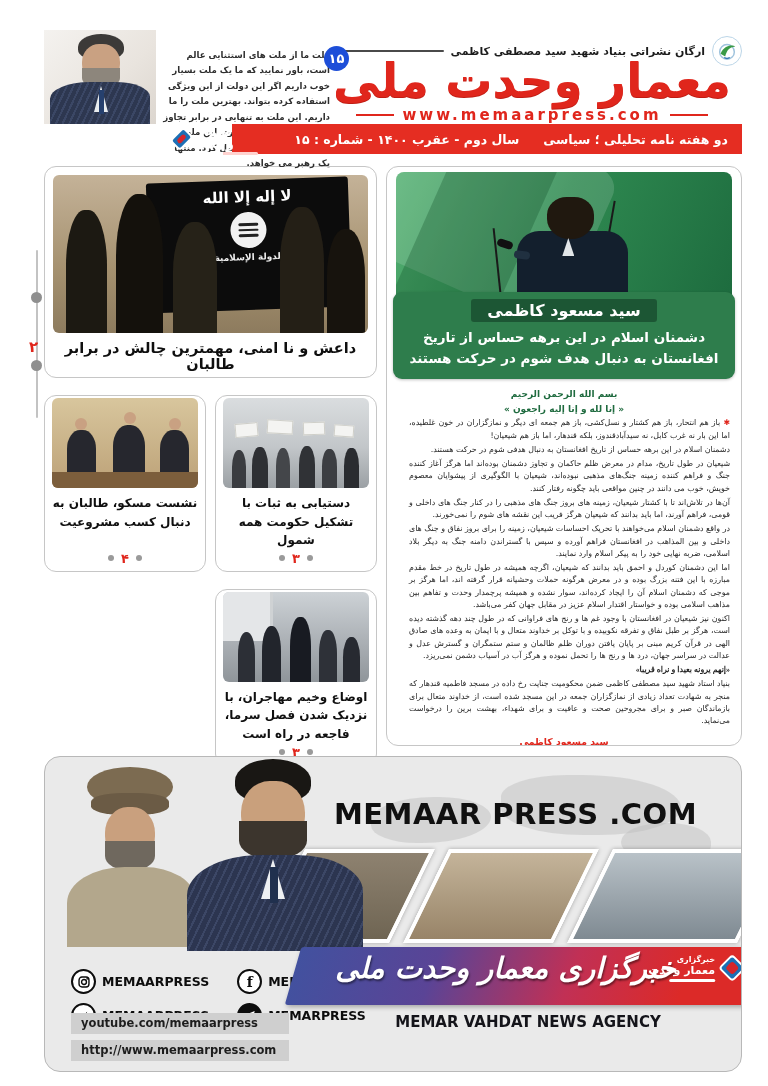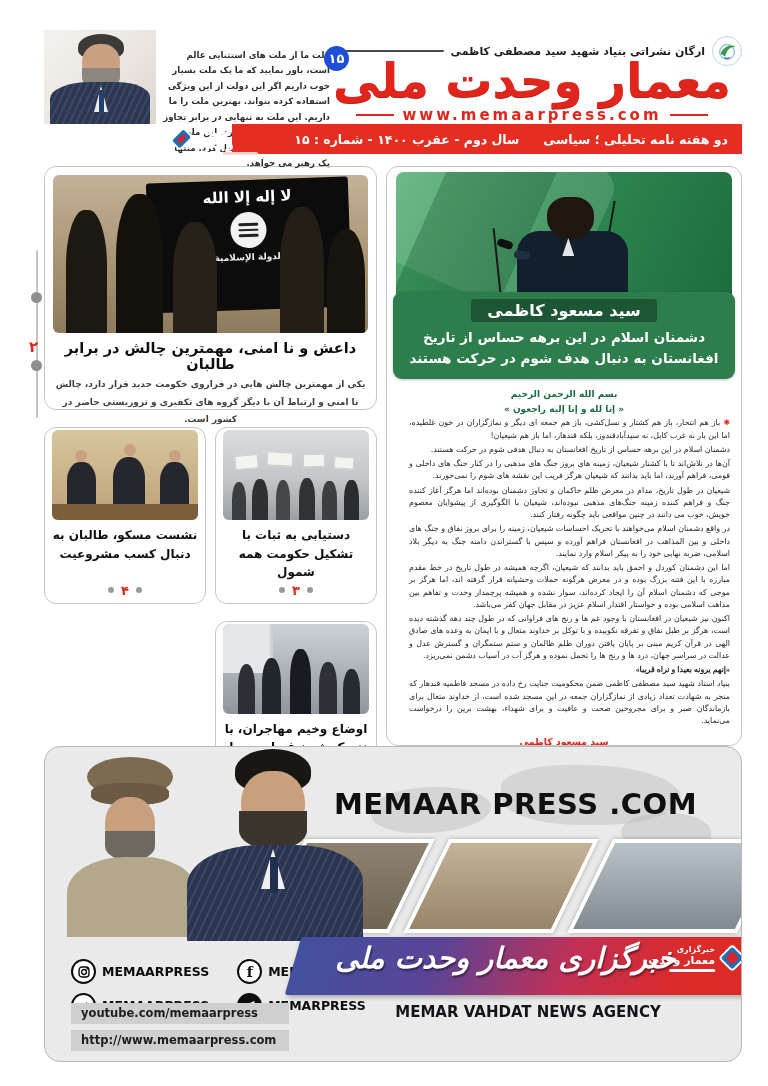--- a/index.html
+++ b/index.html
@@ -107,21 +107,21 @@
 
   .ph-refugee { background:linear-gradient(#cdd2d6 0%,#a8adb2 60%,#8f959a 100%); }
   .rf-bldg { position:absolute; left:0; top:0; width:34%; height:55%; background:#e4e6e8; border-right:3px solid #cfd2d4; }
 
   
   .v-line { position:absolute; left:36px; top:250px; height:168px; border-left:2px solid #c3c3c3; border-radius:2px; }
   .v-dot { position:absolute; left:31px; width:11px; height:11px; background:#8f8f8f; border-radius:50%; }
   .page-marker { position:absolute; left:29px; top:338px; color:#e0261c; font-weight:bold; font-size:15px; }
 
   
-  .footer-box { height:316px; border:1.5px solid #b8b8b8; border-radius:16px; background:#eaeaea; position:relative; overflow:hidden; }
+  .footer-box { margin-top:10px; height:316px; border:1.5px solid #b8b8b8; border-radius:16px; background:#eaeaea; position:relative; overflow:hidden; }
   .map-blob { position:absolute; background:#bdbdbd; opacity:.45; }
   .brand { position:absolute; right:44px; top:40px; font-size:29px; font-weight:bold; color:#101010; letter-spacing:.5px; }
   .strip-wrap { position:absolute; right:0; top:88px; width:465px; height:102px; overflow:hidden; }
   .strip { position:absolute; top:4px; height:94px; transform:skewX(-26deg); border:4px solid #fff; box-shadow:0 0 4px rgba(0,0,0,.3); }
 
   .man1 { position:absolute; left:12px; top:10px; width:150px; height:180px; }
   .m1-hat { position:absolute; left:30px; top:0; width:86px; height:40px; background:#7c6b51; border-radius:50%; }
   .m1-hatband { position:absolute; left:34px; top:26px; width:78px; height:22px; background:#6b5b45; border-radius:40%; }
   .m1-face { position:absolute; left:48px; top:40px; width:50px; height:58px; background:#c9a07e; border-radius:45% 45% 50% 50%; }
   .m1-beard { position:absolute; left:48px; top:74px; width:50px; height:30px; background:#6f685e; border-radius:0 0 50% 50%; }
@@ -238,22 +238,22 @@
         <div class="g-panel">
           <span class="g-author">سید مسعود کاظمی</span>
           <div class="g-headline">دشمنان اسلام در این برهه حساس از تاریخ افغانستان به دنبال هدف شوم در حرکت هستند</div>
         </div>
 
         <div class="m-body">
           <div class="bismillah">بسم الله الرحمن الرحیم</div>
           <div class="verse">« إنا لله و إنا إلیه راجعون »</div>
           <p><span class="lead-mark">✱ </span><span>باز هم انتحار، باز هم کشتار و نسل‌کشی، باز هم جمعه ای دیگر و نمازگزاران در خون غلطیده، اما این بار نه غرب کابل، نه سیدآبادقندوز، بلکه قندهار، اما باز هم شیعیان!</span></p>
           <p>دشمنان اسلام در این برهه حساس از تاریخ افغانستان به دنبال هدفی شوم در حرکت هستند.</p>
+          <p>شیعیان در طول تاریخ، مدام در معرض ظلم حاکمان و تجاوز دشمنان بوده‌اند اما هرگز آغاز کننده جنگ و فراهم کننده زمینه جنگ‌های مذهبی نبوده‌اند، شیعیان با الگوگیری از پیشوایان معصوم خویش، خوب می دانند در چنین مواقعی باید چگونه رفتار کنند.</p>
           <p>آن‌ها در تلاش‌اند تا با کشتار شیعیان، زمینه های بروز جنگ های مذهبی را در کنار جنگ های داخلی و قومی، فراهم آورند، اما باید بدانند که شیعیان هرگز فریب این نقشه های شوم را نمی‌خورند.</p>
-          <p>شیعیان در طول تاریخ، مدام در معرض ظلم حاکمان و تجاوز دشمنان بوده‌اند اما هرگز آغاز کننده جنگ و فراهم کننده زمینه جنگ‌های مذهبی نبوده‌اند، شیعیان با الگوگیری از پیشوایان معصوم خویش، خوب می دانند در چنین مواقعی باید چگونه رفتار کنند.</p>
           <p>در واقع دشمنان اسلام می‌خواهند با تحریک احساسات شیعیان، زمینه را برای بروز نفاق و جنگ های داخلی و بین المذاهب در افغانستان فراهم آورده و سپس با گستراندن دامنه جنگ به دیگر بلاد اسلامی، ضربه نهایی خود را به پیکر اسلام وارد نمایند.</p>
           <p>اما این دشمنان کوردل و احمق باید بدانند که شیعیان، اگرچه همیشه در طول تاریخ در خط مقدم مبارزه با این فتنه بزرگ بوده و در معرض هرگونه حملات وحشیانه قرار گرفته اند، اما هرگز بر موجی که دشمنان اسلام آن را ایجاد کرده‌اند، سوار نشده و همیشه پرچمدار وحدت و تفاهم بین مذاهب اسلامی بوده و خواستار اقتدار اسلام عزیز در مقابل جهان کفر می‌باشد.</p>
           <p>اکنون نیز شیعیان در افغانستان با وجود غم ها و رنج های فراوانی که در طول چند دهه گذشته دیده است، هرگز بر طبل نفاق و تفرقه نکوبیده و با توکل بر خداوند متعال و با ایمان به وعده های صادق الهی در قرآن کریم مبنی بر پایان یافتن دوران ظلم ظالمان و ستم ستمگران و گسترش عدل و عدالت در سراسر جهان، درد ها و رنج ها را تحمل نموده و هرگز آب در آسیاب دشمن نمی‌ریزد.</p>
           <p class="closing-verse">«إنهم یرونه بعیدا و نراه قریبا»</p>
           <p>بنیاد استاد شهید سید مصطفی کاظمی ضمن محکومیت جنایت رخ داده در مسجد فاطمیه قندهار که منجر به شهادت تعداد زیادی از نمازگزاران جمعه در این مسجد شده است، از خداوند متعال برای بازماندگان صبر و برای مجروحین صحت و عافیت و برای شهداء، بهشت برین را درخواست می‌نماید.</p>
 
           <div class="signature">
 
             <span class="sig-dot l"></span>
             <span class="sig-dot r"></span>
@@ -277,21 +277,20 @@
                 </div>
               <div class="flag-sub">الدولة الإسلامية</div>
             </div>
             <div class="sil" style="left:4%; width:13%; height:78%; background:#1c1912;"></div>
             <div class="sil" style="left:20%; width:15%; height:88%; background:#14110c;"></div>
             <div class="sil" style="left:38%; width:14%; height:70%; background:#262218;"></div>
             <div class="sil" style="right:14%; width:14%; height:80%; background:#241f16;"></div>
             <div class="sil" style="right:1%; width:12%; height:66%; background:#17130d;"></div>
           </div>
           <div class="lead-headline">داعش و نا امنی، مهمترین چالش در برابر طالبان</div>
-          <div class="lead-summary">یکی از مهمترین چالش هایی در فراروی حکومت جدید قرار دارد، چالش نا امنی و ارتباط آن با دیگر گروه های تکفیری و تروریستی حاضر در کشور است.</div>
         </div>
 
         <div class="teaser-grid">
 
 
           <div class="teaser">
             <div class="t-photo ph-protest">
               <div class="placard" style="left:8%; top:28%; width:16%; height:15%; transform:rotate(-5deg);"></div>
               <div class="placard" style="left:30%; top:24%; width:18%; height:16%; transform:rotate(3deg);"></div>
               <div class="placard" style="left:55%; top:27%; width:15%; height:14%; transform:rotate(-2deg);"></div>

